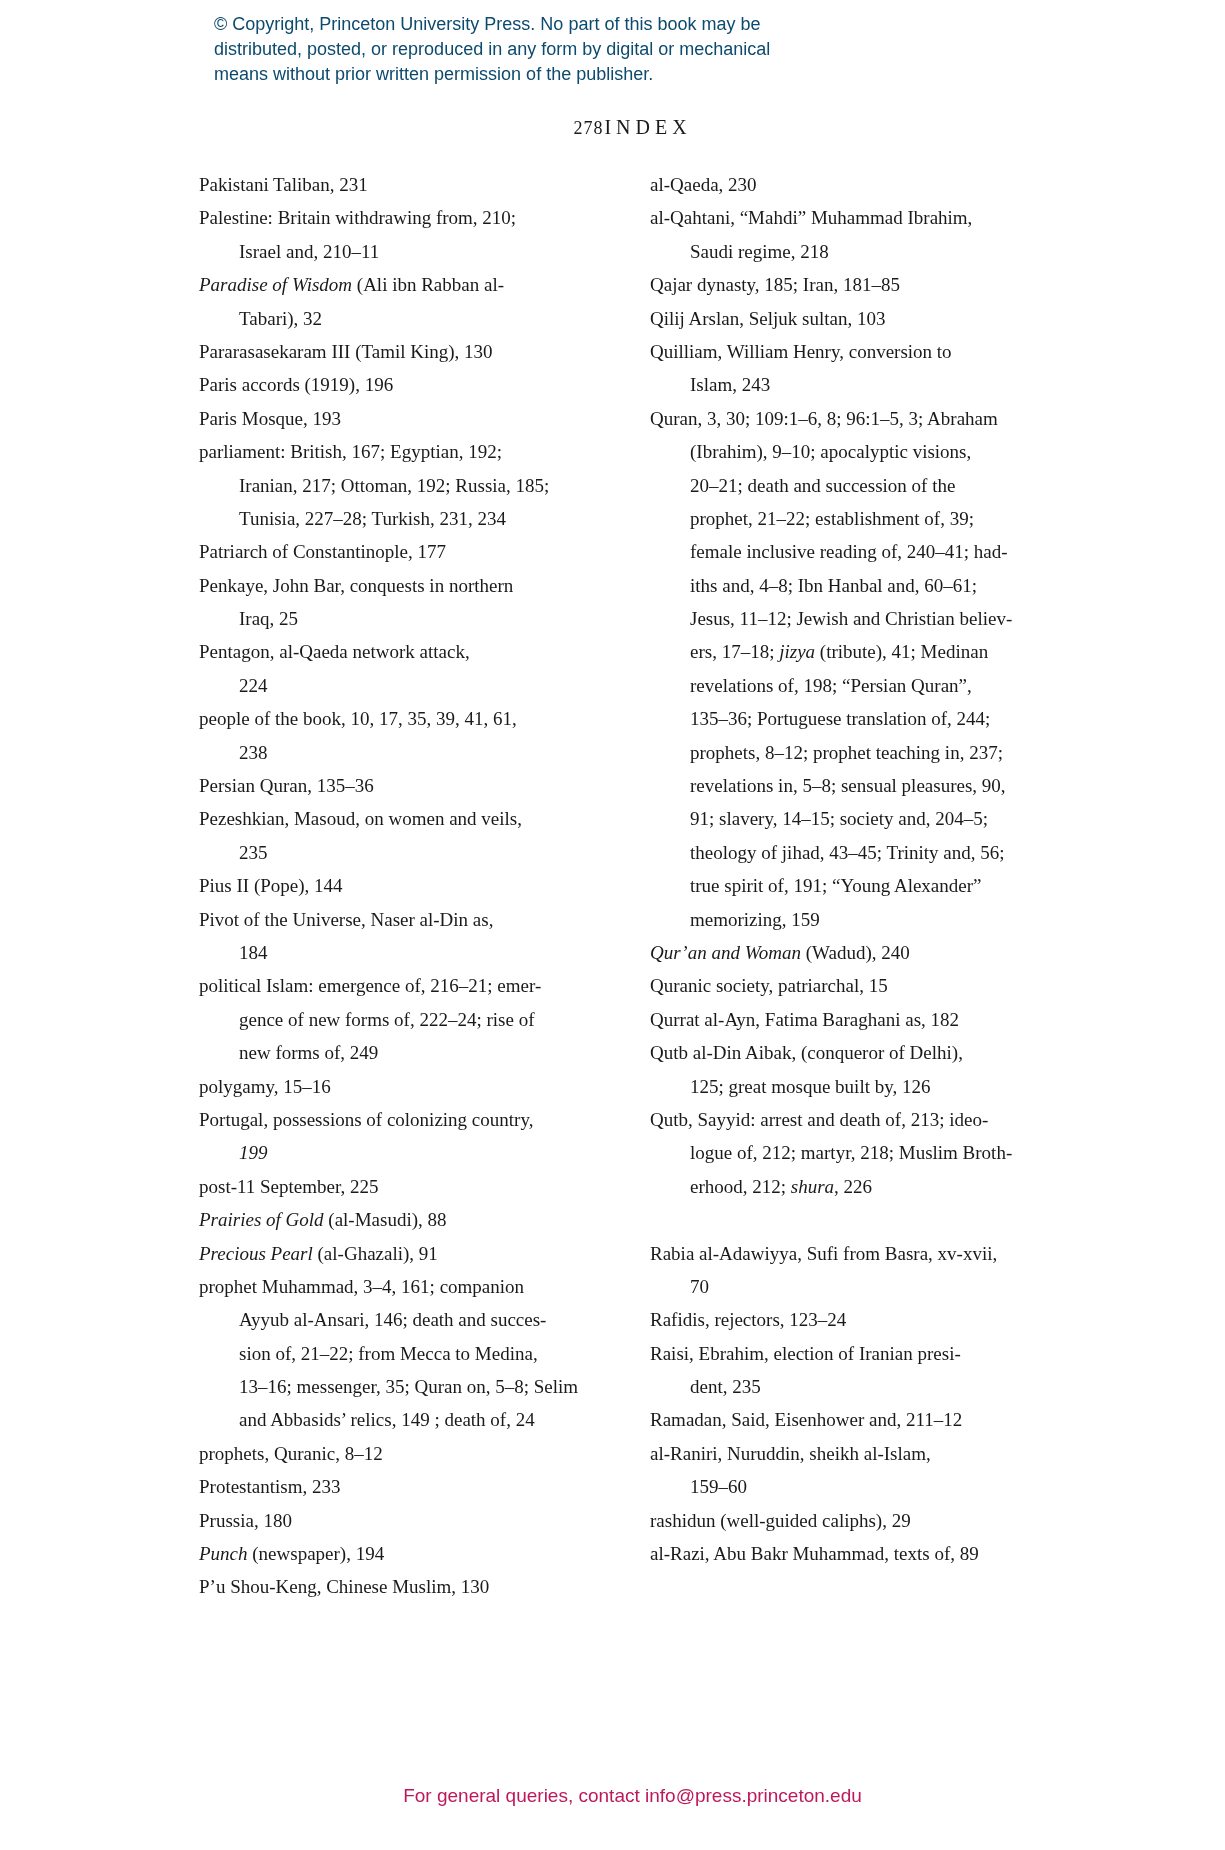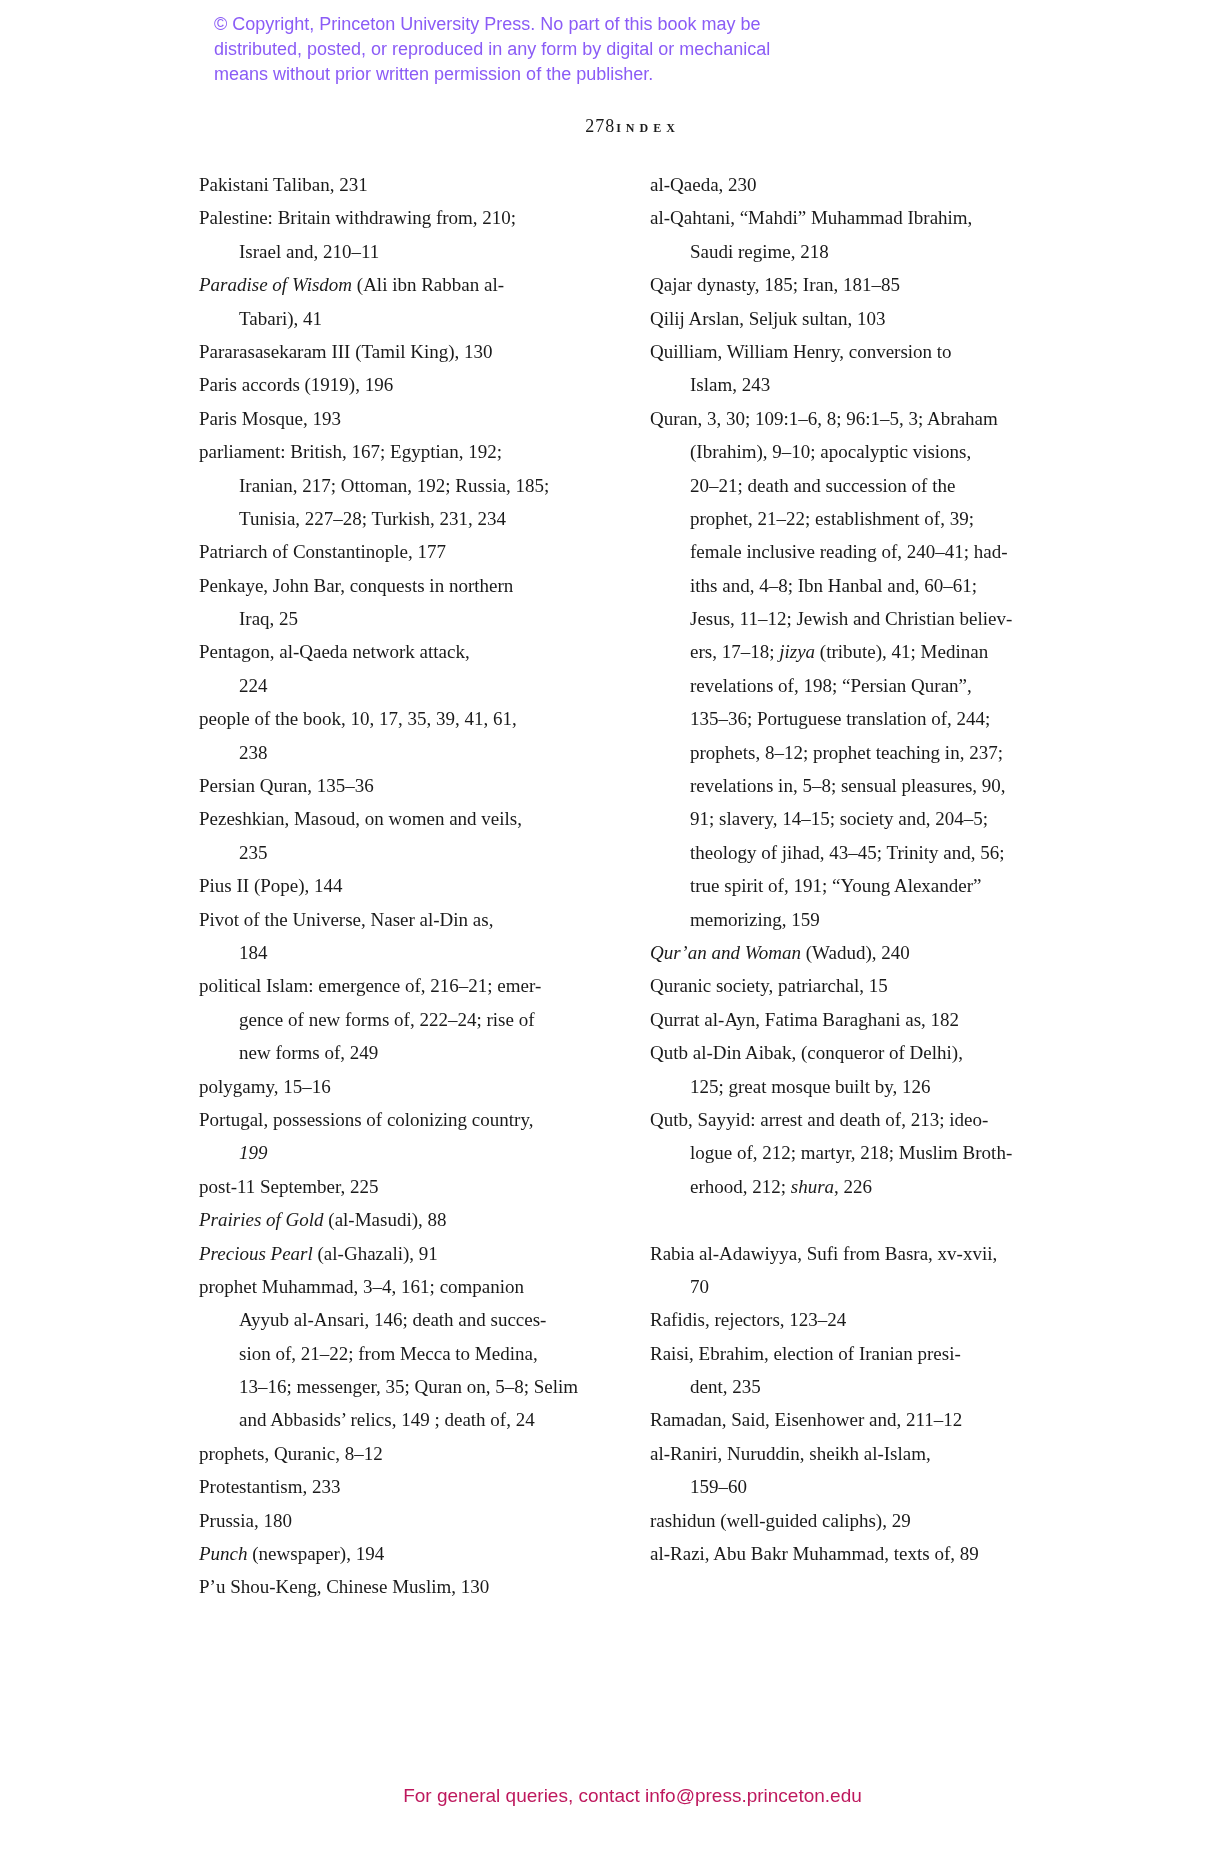--- a/index.html
+++ b/index.html
@@ -11,41 +11,40 @@
     color: #111111;
   }
   .copyright {
     position: absolute;
     left: 214px;
     top: 12px;
     width: 680px;
     font-family: "Liberation Sans", sans-serif;
     font-size: 18px;
     line-height: 25px;
-    color: #8b5cf6;
+    color: #0c4a6e;
   }
   .page-header {
     position: absolute;
     left: 195px;
     top: 116px;
     width: 875px;
     text-align: center;
     font-family: "Liberation Serif", serif;
     color: #1a1a1a;
   }
   .page-number {
     font-size: 18px;
     letter-spacing: 1px;
     margin-top: 28px;
   }
   .index-title {
-    font-size: 12px;
+    font-size: 20px;
     letter-spacing: 5px;
     margin-left: 1px;
-    font-weight: bold;
   }
   .index {
     position: absolute;
     left: 195px;
     top: 168px;
     width: 1030px;
     font-family: "Liberation Serif", serif;
     font-size: 19px;
     color: #1a1a1a;
   }
@@ -87,21 +86,21 @@
   <div class="col col-left">
       <div class="entry">
         <div class="line"><span>Pakistani Taliban, 231</span></div>
       </div>
       <div class="entry">
         <div class="line"><span>Palestine: Britain withdrawing from, 210;</span></div>
         <div class="line cont"><span>Israel and, 210–11</span></div>
       </div>
       <div class="entry">
         <div class="line"><em>Paradise of Wisdom</em><span> (Ali ibn Rabban al-</span></div>
-        <div class="line cont"><span>Tabari), 41</span></div>
+        <div class="line cont"><span>Tabari), 32</span></div>
       </div>
       <div class="entry">
         <div class="line"><span>Pararasasekaram III (Tamil King), 130</span></div>
       </div>
       <div class="entry">
         <div class="line"><span>Paris accords (1919), 196</span></div>
       </div>
       <div class="entry">
         <div class="line"><span>Paris Mosque, 193</span></div>
       </div>

